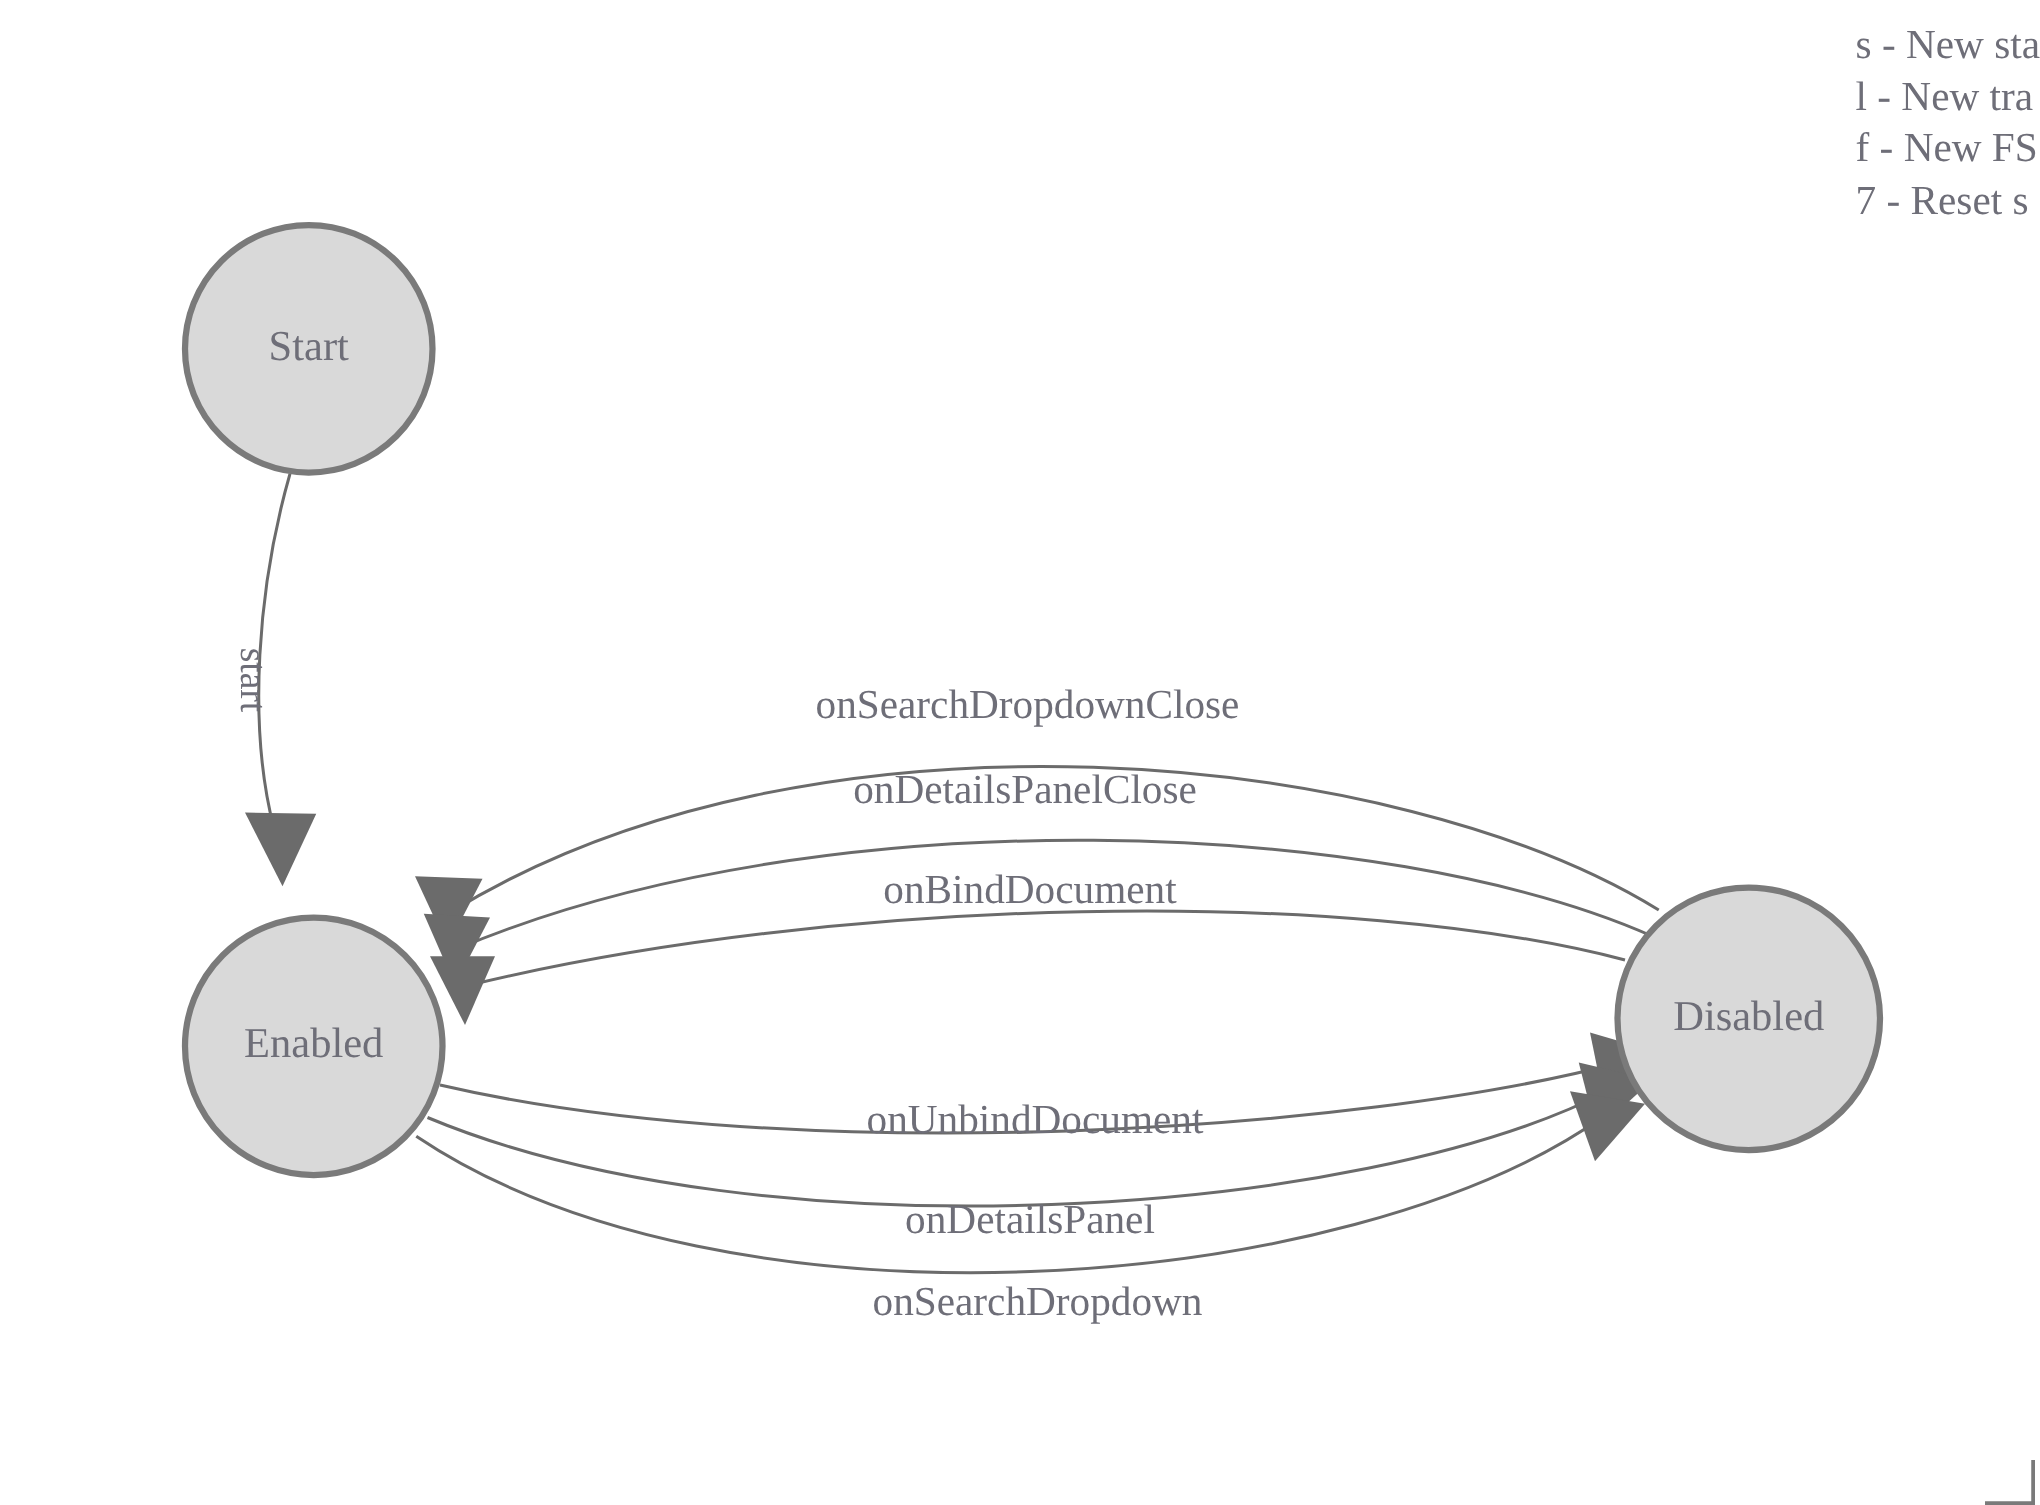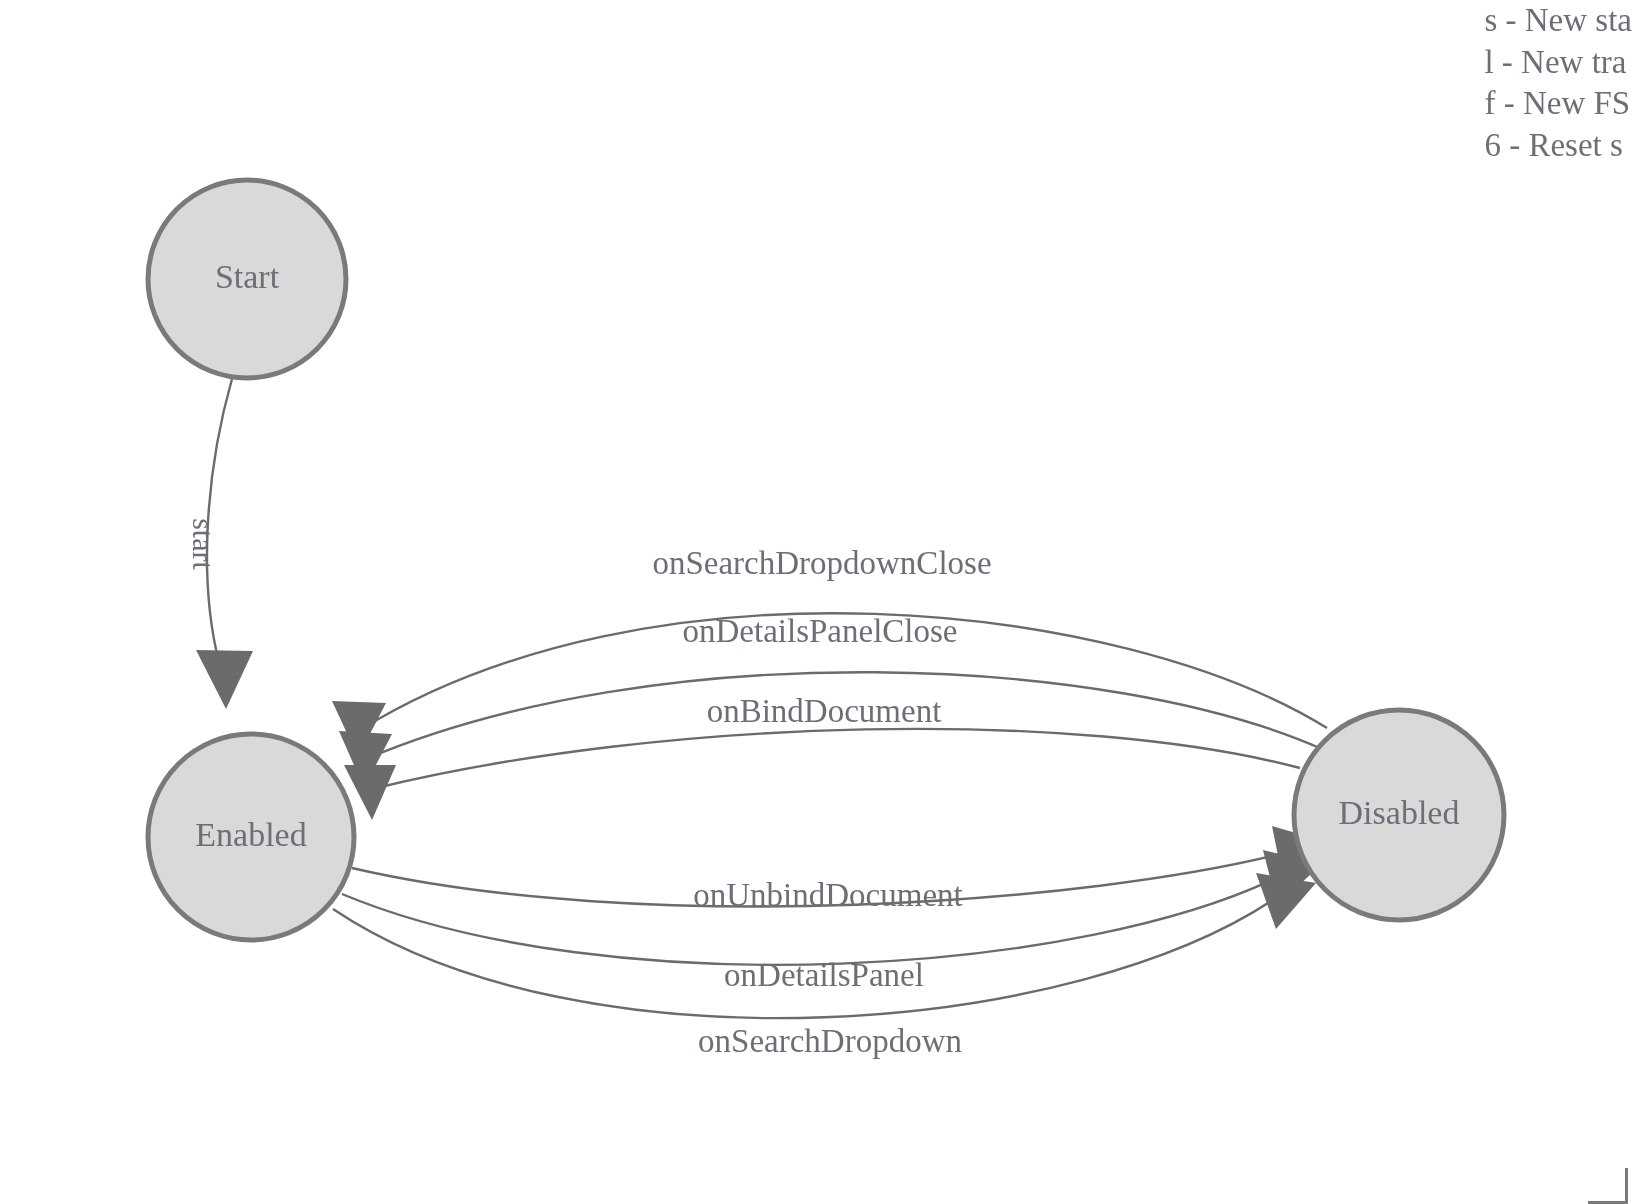--- a/index.html
+++ b/index.html
@@ -54,21 +54,21 @@
   .edge-label-rot {
     fill: #6e6e78;
     font-family: "Liberation Serif", "DejaVu Serif", serif;
     font-size: 30px;
     text-anchor: middle;
   }
   .help-overlay {
     position: absolute;
     right: 0;
     top: 0;
-    padding: 0 0 0 0;
+    padding: 16px 0 0 0;
     text-align: left;
     pointer-events: auto;
   }
   .help-line {
     color: #6e6e78;
     font-family: "Liberation Serif", "DejaVu Serif", serif;
     font-size: 33px;
     line-height: 1.26;
     white-space: nowrap;
   }
@@ -159,19 +159,19 @@
     <text class="edge-label" x="824" y="986">onDetailsPanel</text>
 
     <text class="edge-label" x="830" y="1052">onSearchDropdown</text>
 
   </svg>
 
   <div class="help-overlay">
     <div class="help-line">s - New sta</div>
     <div class="help-line">l - New tra</div>
     <div class="help-line">f - New FS</div>
-    <div class="help-line">6 - Reset s</div>
+    <div class="help-line">7 - Reset s</div>
   </div>
 
   <div class="corner-mark-v"></div>
   <div class="corner-mark-h"></div>
 
 </div>
 
 </body></html>

